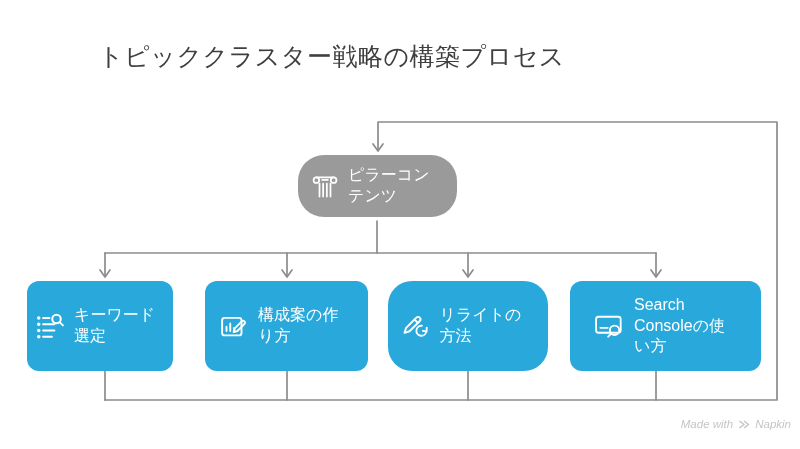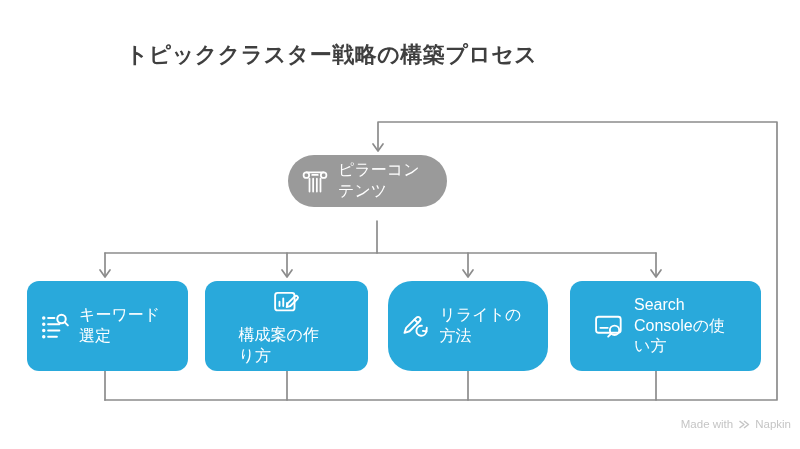--- a/index.html
+++ b/index.html
@@ -19,22 +19,22 @@
   .canvas{
     position:relative;
     width:800px;height:449px;
     background:var(--background);
     overflow:hidden;
   }
   .title{
     position:absolute;
     left:0;top:40px;width:663px;
     text-align:center;
-    font-size:22px;
-    font-weight:bold;
+    font-size:25px;
+    font-weight:normal;
     letter-spacing:0.5px;
     color:var(--title_text);
   }
   svg.connectors{
     position:absolute;left:0;top:0;z-index:0;
   }
   svg.connectors polyline, svg.connectors path{
     fill:none;
     stroke:var(--line_gray);
     stroke-width:1.7;
@@ -47,49 +47,50 @@
     border-radius:12px;
     display:flex;
     align-items:center;
     justify-content:center;
     gap:9px;
     padding:0 8px;
     box-sizing:border-box;
     color:var(--box_text);
   }
   .pillar{
-    left:288px;top:155px;width:159px;height:52px;
+    left:298px;top:155px;width:159px;height:62px;
     background:var(--pillar_gray);
     border-radius:26px;
   }
   .cluster{
     top:281px;height:90px;
     background:var(--accent_blue);
   }
-  .cluster.c1{left:27px;width:161px;}
-  .cluster.c2{left:205px;width:163px;flex-direction:column;}
+  .cluster.c1{left:27px;width:146px;}
+  .cluster.c2{left:205px;width:163px;}
   .cluster.c3{left:388px;width:160px;border-radius:24px;}
   .cluster.c4{left:570px;width:191px;}
   .node .icon{flex:0 0 auto;display:flex;}
   .node .icon svg{display:block;}
   .node .label{
     font-size:16px;
     line-height:1.3;
     font-weight:normal;
     max-width:96px;
     word-break:break-word;
   }
   .cluster.c4 .label{max-width:104px;}
   .watermark{
     position:absolute;
     right:9px;top:418px;
     display:flex;align-items:center;gap:5px;
     font-size:11.5px;
     color:var(--watermark);
     z-index:1;
+    font-style:italic;
   }
   .watermark svg{display:block;}
 </style>
 </head>
 <body>
 
 <div class="canvas">
 
   <div class="title">トピッククラスター戦略の構築プロセス</div>
 

